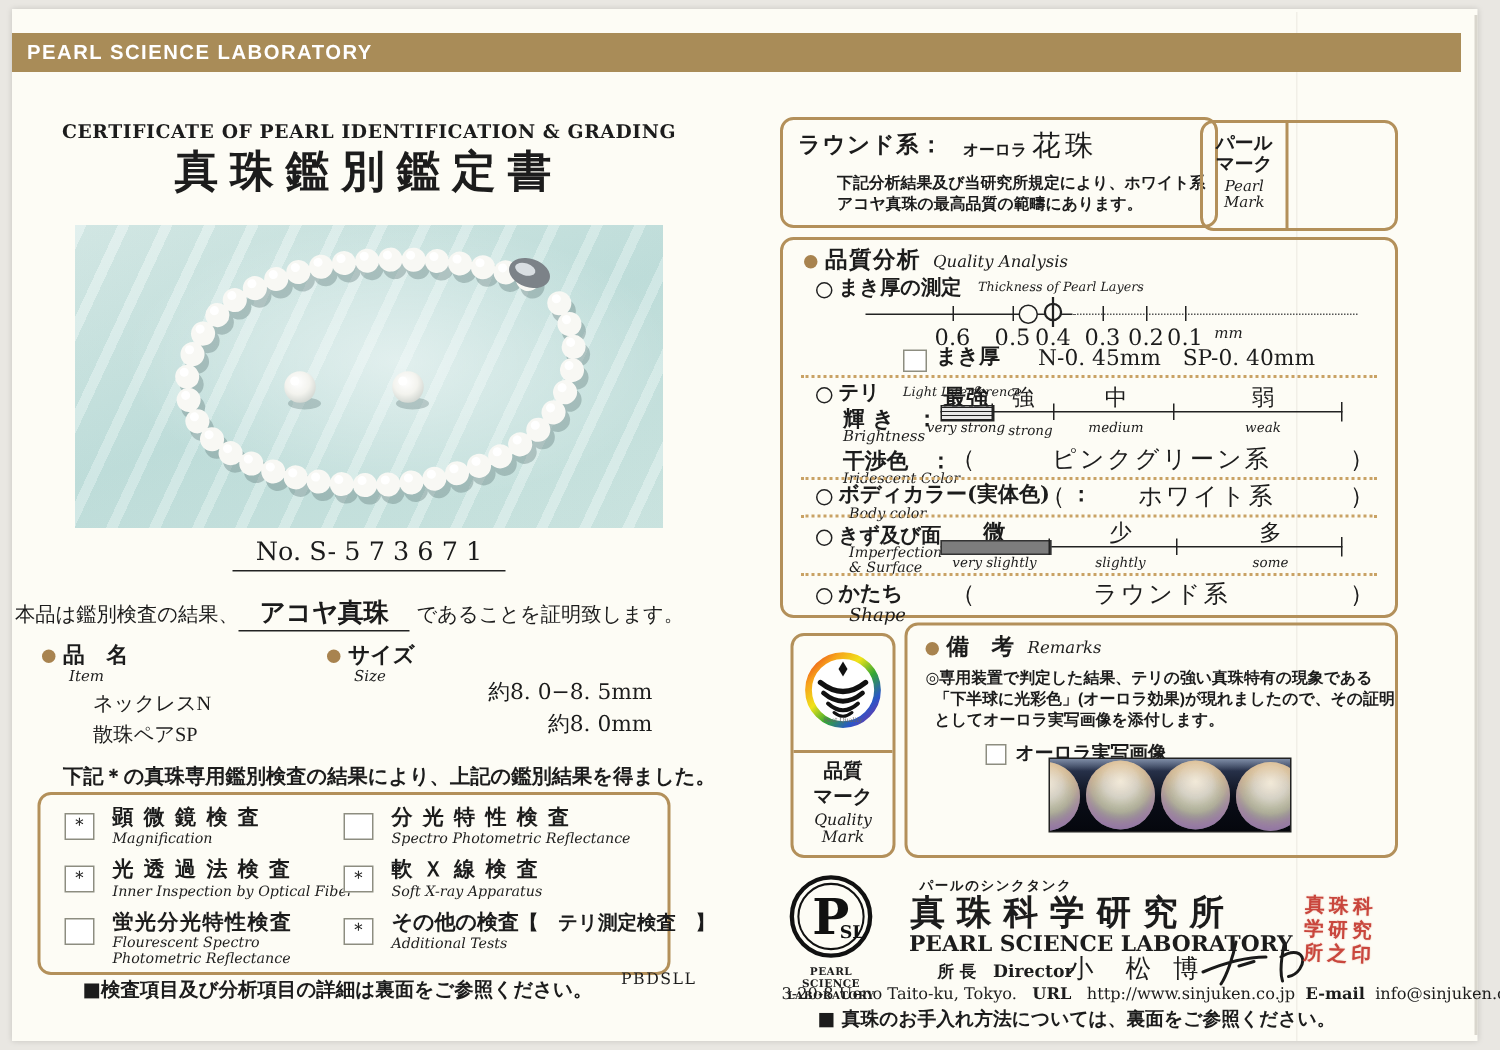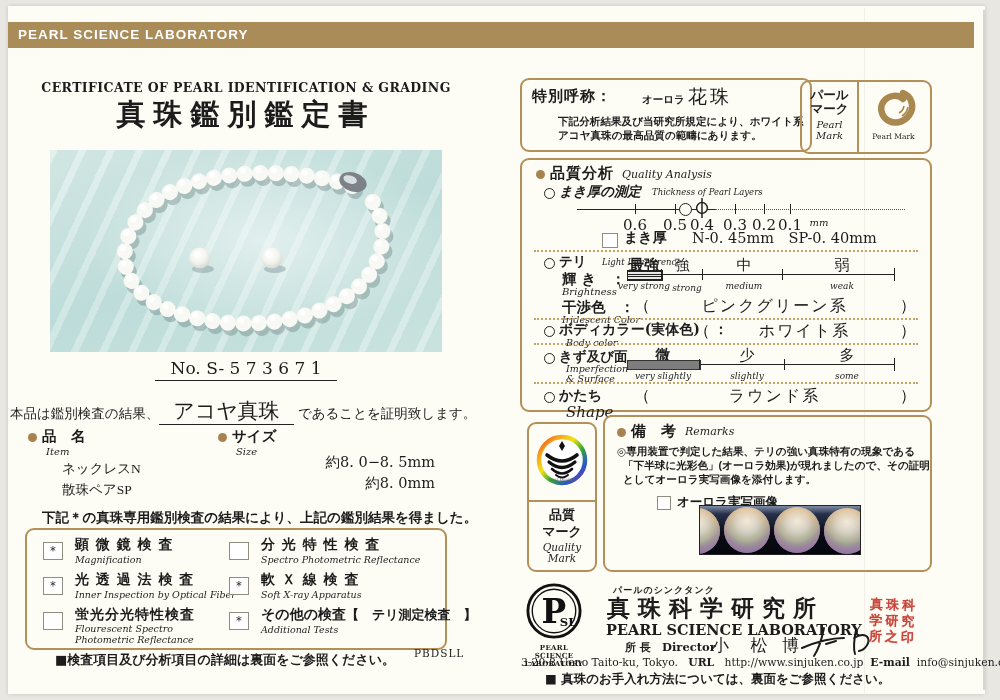--- a/index.html
+++ b/index.html
@@ -85,21 +85,21 @@
         <circle cx="218.5" cy="104" r="3" fill="#ffffff"></circle>
       </g>
     </svg>
   </div>
 
   <div class="abs" style="left:30px;top:358px;width:432px;text-align:center;">
     <span style="font-size:17px;border-bottom:1.6px solid #222;padding:0 16px 2px;">No. S-  5 7 3 6 7 1</span>
   </div>
 
   <div class="abs" style="left:10px;top:397px;width:480px;white-space:nowrap;font-size:13.5px;">
-    <span>本品は鑑別検査の結果、</span><span style="font-size:21px;font-weight:normal;border-bottom:1.6px solid #222;padding:0 14px 1px;">アコヤ真珠</span> <span>であることを証明致します。</span>
+    <span>本品は鑑別検査の結果、</span><span style="font-size:17px;font-weight:bold;border-bottom:1.6px solid #222;padding:0 14px 1px;">アコヤ真珠</span> <span>であることを証明致します。</span>
   </div>
 
   <div class="bullet" style="left:28px;top:433px;"></div>
   <div class="abs jp-b" style="left:42px;top:427px;font-size:14.5px;">品　名</div>
   <div class="abs it" style="left:46px;top:446px;font-size:10px;">Item</div>
   <div class="abs" style="left:62px;top:458px;font-size:13.5px;line-height:21px;font-family:Liberation Serif, serif;">
     <div>ネックレスN</div>
     <div>散珠ペアSP</div>
   </div>
   <div class="bullet" style="left:218px;top:433px;"></div>
@@ -137,55 +137,47 @@
 
     <div class="ckbox" style="left:202px;top:82px;width:18px;height:16px;">＊</div>
     <div class="abs jp-b" style="left:234px;top:76px;font-size:14px;white-space:nowrap;"><span>その他の検査</span><span style="font-size:13px;">【　テリ測定検査　】</span></div>
     <div class="abs it" style="left:234px;top:94px;font-size:9.5px;">Additional Tests</div>
   </div>
 
   <div class="abs jp-b" style="left:55px;top:651px;font-size:13px;">■検査項目及び分析項目の詳細は裏面をご参照ください。</div>
   <div class="abs" style="left:414px;top:647px;font-size:10.5px;letter-spacing:1px;">PBDSLL</div>
 
   <div class="gbox" style="left:520px;top:78px;width:288px;height:70px;">
-    <div class="abs jp-b" style="left:10px;top:7px;font-size:15px;letter-spacing:1px;">特別呼称：</div>
+    <div class="abs jp-b" style="left:10px;top:7px;font-size:15px;letter-spacing:1px;">ラウンド系：</div>
     <div class="abs jp-b" style="left:120px;top:13px;font-size:10.5px;">オーロラ</div>
     <div class="abs" style="left:166px;top:4px;font-size:19px;letter-spacing:3px;">花珠</div>
     <div class="abs jp-b sans" style="left:36px;top:49px;font-size:10.6px;">アコヤ真珠の最高品質の範疇にあります。</div>
     <div class="abs jp-b sans" style="left:36px;top:35px;font-size:10.6px;">下記分析結果及び当研究所規定により、ホワイト系</div>
   </div>
 
   <div class="gbox" style="left:800px;top:80px;width:128px;height:70px;">
     <div class="abs" style="left:0;top:0;width:55px;height:70px;border-right:2px solid #b3905a;text-align:center;">
       <div class="jp-b" style="font-size:12.5px;line-height:14px;margin-top:6px;">
         <div>パール</div>
         <div>マーク</div>
       </div>
       <div class="it" style="font-size:10px;line-height:11px;margin-top:3px;">
         <div>Pearl</div>
         <div>Mark</div>
       </div>
     </div>
-    <div class="abs" style="left:57px;top:0;width:69px;height:70px;text-align:center;">
-      <svg width="44" height="44" viewBox="0 0 44 44" style="margin-top:4px;">
-        <path d="M31,7 C39,10 42,19 39,26 C35,35 25,39 17,35 C9,31 7,21 12,15 C17,9 26,8 31,13" fill="none" stroke="#a8884e" stroke-width="6.5" stroke-linecap="round"></path>
-        <path d="M27,27 q4,-2 5,-7" fill="none" stroke="#a8884e" stroke-width="1.6"></path>
-        <path d="M30,30 q5,-3 6,-9" fill="none" stroke="#a8884e" stroke-width="1.6"></path>
-      </svg>
-      <div style="font-size:7.5px;margin-top:-2px;">Pearl Mark</div>
-    </div>
   </div>
 
   <div class="gbox" style="left:520px;top:158px;width:408px;height:250px;">
     <div class="bullet" style="left:14px;top:10px;"></div>
     <div class="abs jp-b" style="left:28px;top:4px;font-size:15px;letter-spacing:1px;">品質分析</div>
     <div class="abs it" style="left:100px;top:8px;font-size:11px;">Quality Analysis</div>
 
     <div class="oc" style="left:22px;top:28px;"></div>
-    <div class="abs jp-b" style="left:37px;top:23px;font-size:13.5px;font-style:italic;">まき厚の測定</div>
+    <div class="abs jp-b" style="left:37px;top:23px;font-size:13.5px;">まき厚の測定</div>
     <div class="abs it" style="left:130px;top:27px;font-size:8.5px;">Thickness of Pearl Layers</div>
     <div class="abs" style="left:55px;top:40px;width:340px;height:32px;">
       <div class="sline" style="left:0;top:9px;width:138px;"></div>
       <div class="dline" style="left:138px;top:9px;width:190px;"></div>
       <div class="tick" style="left:58px;top:4px;height:10px;"></div>
       <div class="tick" style="left:98px;top:4px;height:10px;"></div>
       <div class="tick" style="left:158px;top:4px;height:10px;"></div>
       <div class="tick" style="left:187px;top:4px;height:10px;"></div>
       <div class="tick" style="left:213px;top:4px;height:10px;"></div>
       <div class="abs" style="left:102px;top:2.5px;width:11px;height:11px;border:1.5px solid #222;border-radius:50%;background:#fdfcf5;"></div>
@@ -261,21 +253,21 @@
       <div class="tick" style="left:266.5px;top:12px;height:13px;"></div>
       <div class="selbl" style="left:36px;top:25px;">very slightly</div>
       <div class="selbl" style="left:120px;top:25px;">slightly</div>
       <div class="selbl" style="left:220px;top:25px;">some</div>
     </div>
 
     <div class="sep" style="left:12px;top:222px;width:384px;"></div>
 
     <div class="oc" style="left:22px;top:232px;"></div>
     <div class="abs jp-b" style="left:37px;top:227px;font-size:14px;">かたち</div>
-    <div class="abs it" style="left:44px;top:243px;font-size:15px;">Shape</div>
+    <div class="abs it" style="left:44px;top:243px;font-size:12px;">Shape</div>
     <div class="abs paren" style="left:112px;top:226px;">（</div>
     <div class="abs" style="left:130px;top:226px;width:245px;text-align:center;font-size:16px;letter-spacing:2px;">ラウンド系</div>
     <div class="abs paren" style="left:378px;top:226px;">）</div>
   </div>
 
   <div class="gbox" style="left:527px;top:422px;width:66px;height:146px;">
     <div class="abs" style="left:0;top:0;width:66px;height:76px;border-bottom:2px solid #b3905a;text-align:center;">
       <svg width="54" height="54" viewBox="0 0 54 54" style="margin-top:10px;">
         <defs>
           <linearGradient id="rb" x1="0%" y1="0%" x2="100%" y2="100%">

